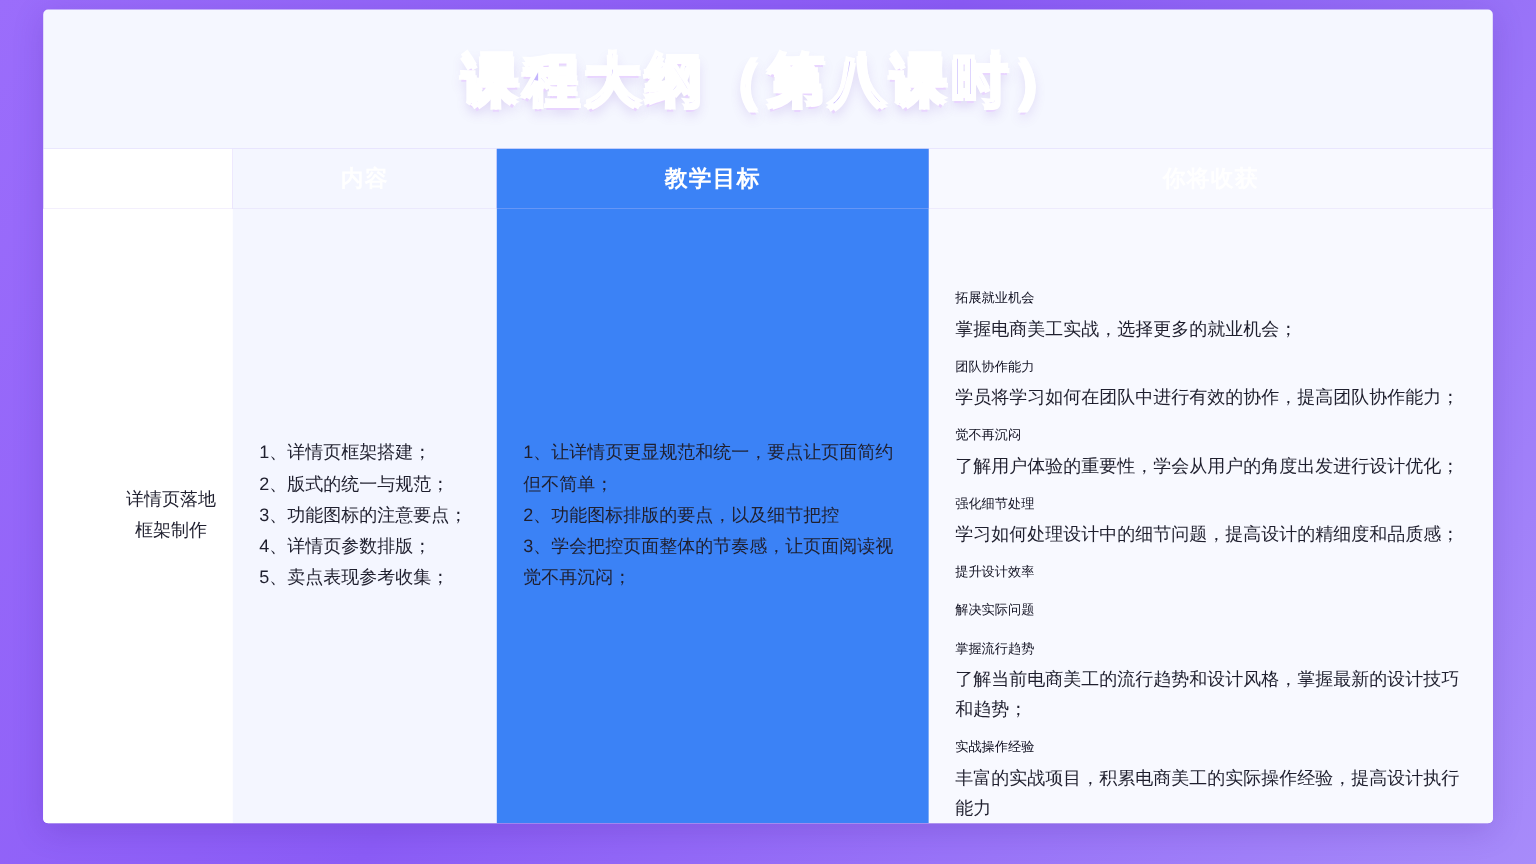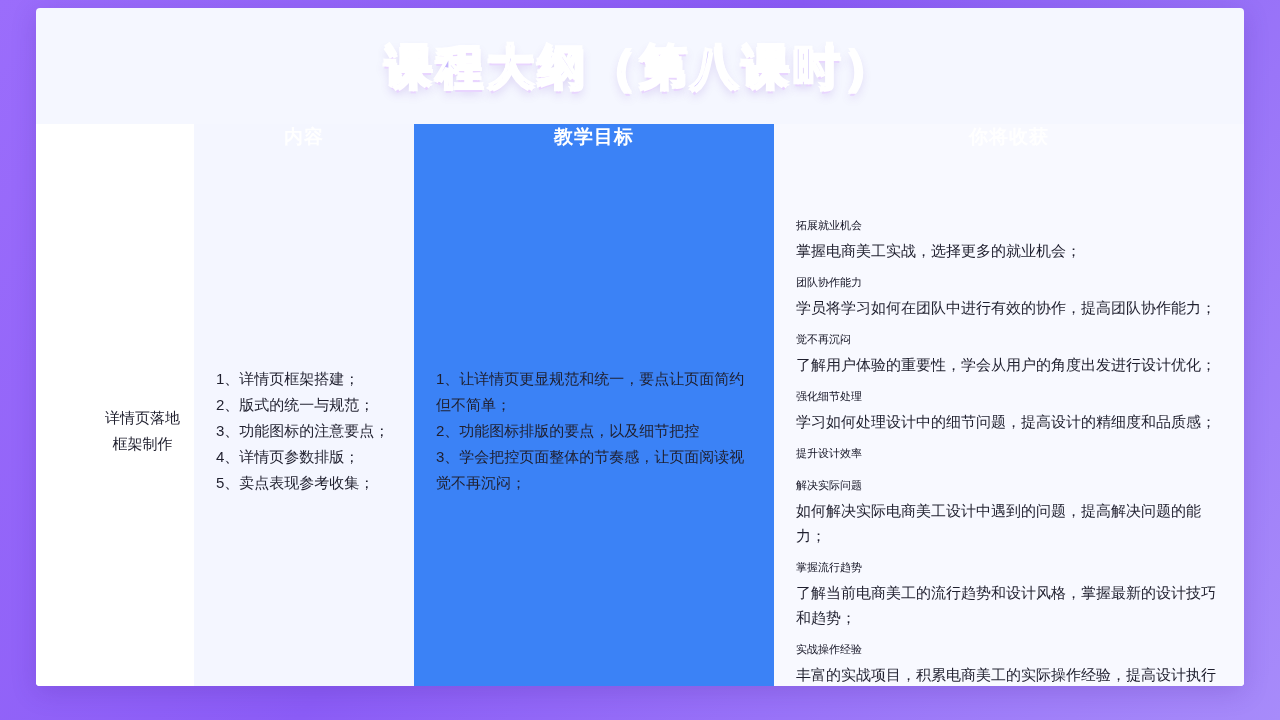--- a/index.html
+++ b/index.html
@@ -192,21 +192,20 @@
           <div class="benefit-title">拓展就业机会</div>
           <div class="benefit-desc">掌握电商美工实战，选择更多的就业机会；</div>
           <div class="benefit-title">团队协作能力</div>
           <div class="benefit-desc">学员将学习如何在团队中进行有效的协作，提高团队协作能力；</div>
           <div class="benefit-title">觉不再沉闷</div>
           <div class="benefit-desc">了解用户体验的重要性，学会从用户的角度出发进行设计优化；</div>
           <div class="benefit-title">强化细节处理</div>
           <div class="benefit-desc">学习如何处理设计中的细节问题，提高设计的精细度和品质感；</div>
           <div class="benefit-title">提升设计效率</div>
           <div class="benefit-title">解决实际问题</div>
-          <div class="benefit-desc">如何解决实际电商美工设计中遇到的问题，提高解决问题的能力；</div>
           <div class="benefit-title">掌握流行趋势</div>
           <div class="benefit-desc">了解当前电商美工的流行趋势和设计风格，掌握最新的设计技巧和趋势；</div>
           <div class="benefit-title">实战操作经验</div>
           <div class="benefit-desc">丰富的实战项目，积累电商美工的实际操作经验，提高设计执行能力</div>
         </div>
       </div>
     </div>
 
   </div>
 </div>

